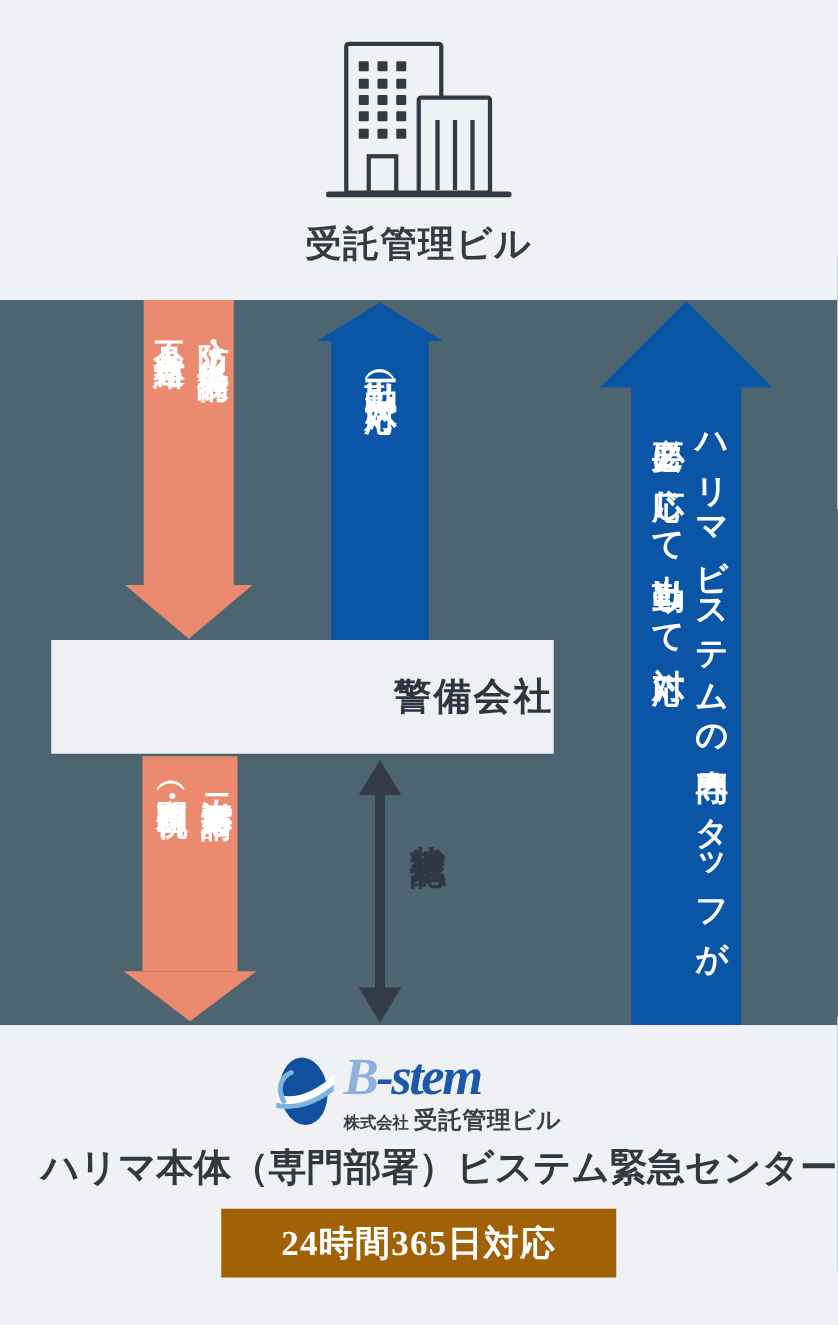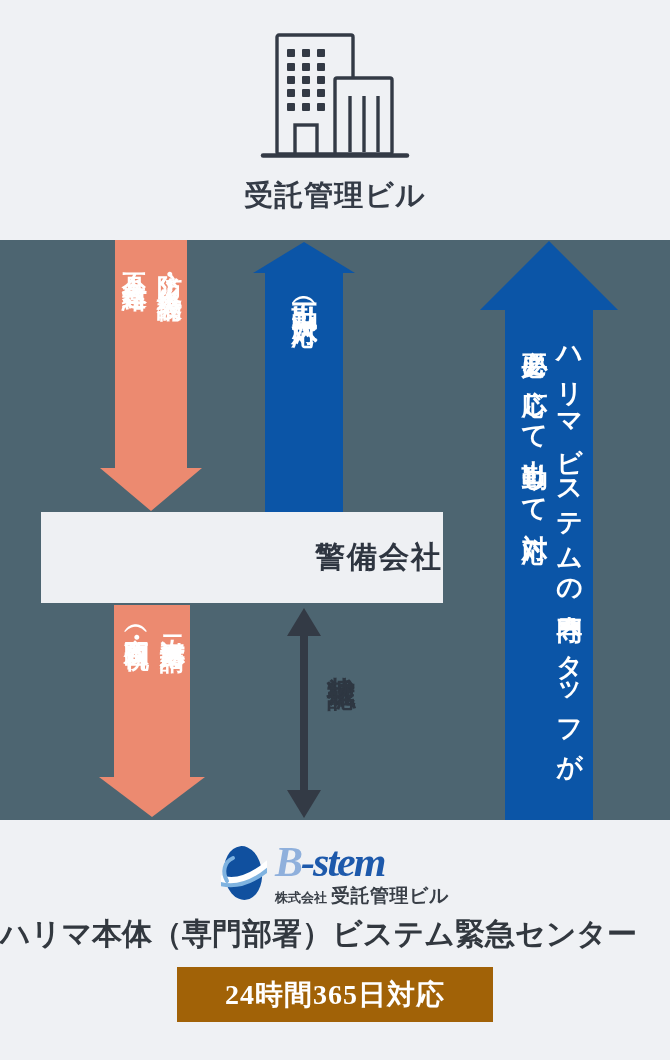--- a/index.html
+++ b/index.html
@@ -79,21 +79,21 @@
   .logo{position:absolute;left:0;top:22px;width:670px;display:flex;justify-content:center;align-items:flex-start;gap:8px;}
   .logo-mark{flex:0 0 auto;margin-top:2px;}
   .logo-text{display:flex;flex-direction:column;}
   .brand{font-size:42px;line-height:40px;font-weight:700;font-style:italic;letter-spacing:-2px;}
   .brand .b-light{color:#8fb0dc;}
   .brand .b-dark{color:#1d59ab;}
   .company{display:flex;align-items:baseline;gap:4px;margin-top:1px;color:#393f47;}
   .company .prefix{font-size:13px;font-weight:600;}
   .company .name{font-size:19px;font-weight:800;letter-spacing:0.5px;}
   .center-heading{
-    position:absolute;left:0;top:94px;width:670px;text-align:left;
+    position:absolute;left:0;top:94px;width:670px;text-align:right;
     font-size:30px;font-weight:700;color:#32383f;
   }
   .badge{
     position:absolute;left:50%;top:147px;transform:translateX(-50%);
     width:316px;height:55px;background:#a16207;
     display:flex;align-items:center;justify-content:center;
     font-size:28px;font-weight:700;letter-spacing:1px;color:#ffffff;
   }
 </style>
 </head>

